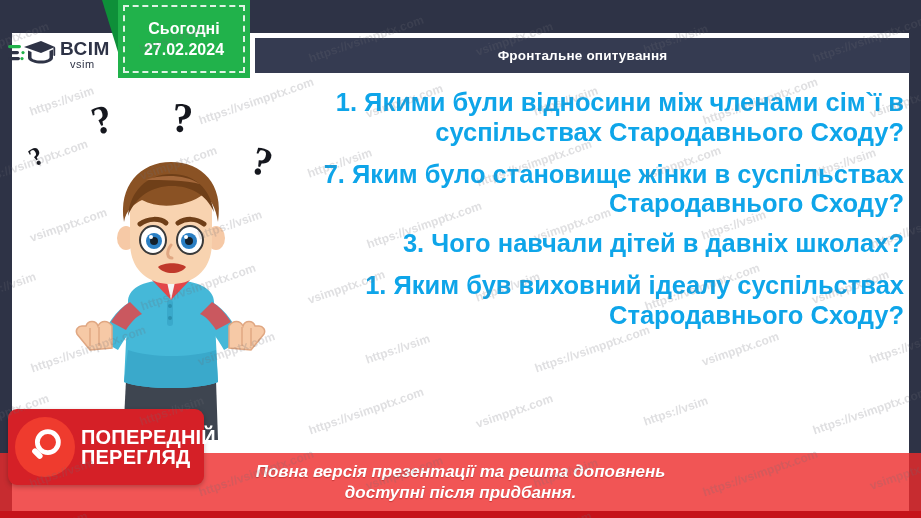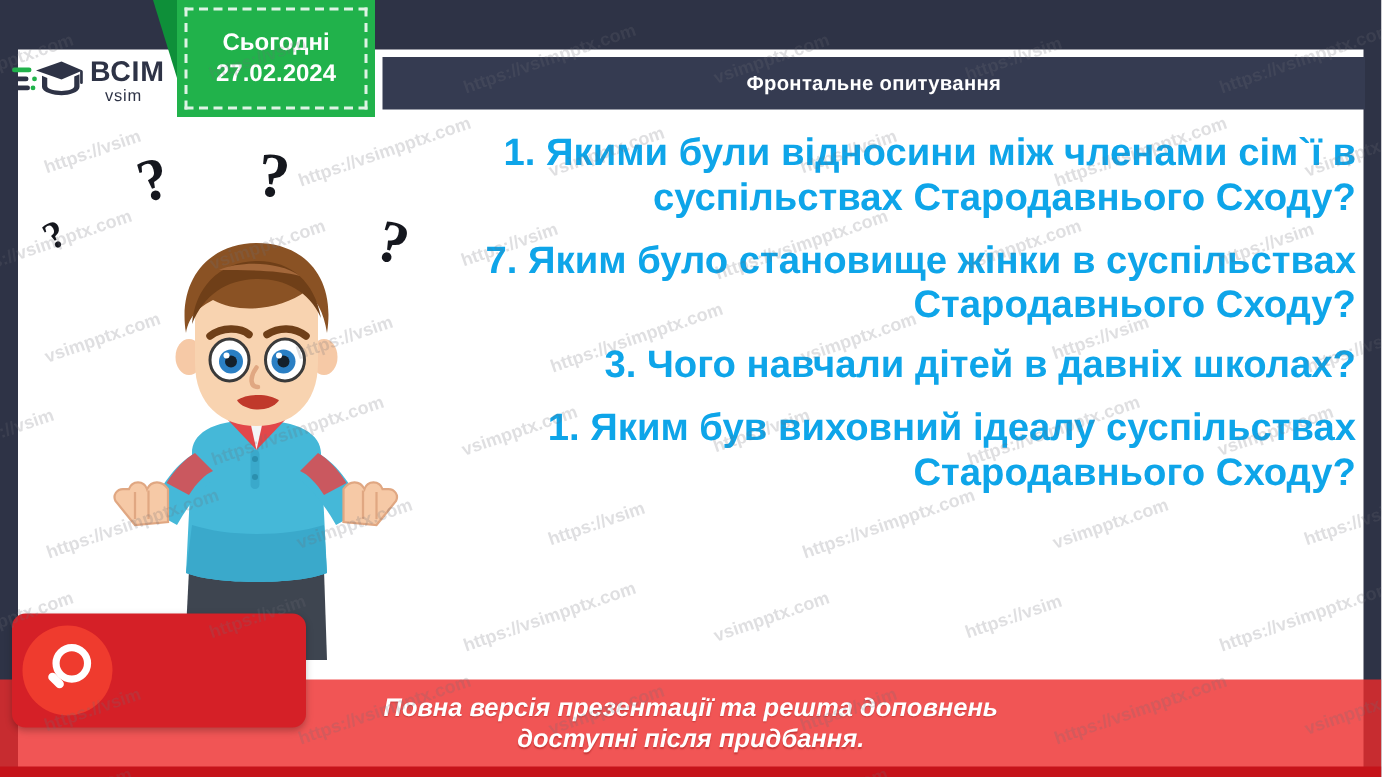--- a/index.html
+++ b/index.html
@@ -337,20 +337,24 @@
     <span class="line">Повна версія презентації та решта доповнень</span>
     <span class="line">доступні після придбання.</span>
   </div>
 
   <div class="preview-badge">
     <span class="badge-circle">
       <svg viewBox="0 0 44 44" width="42" height="42" aria-hidden="true">
         <circle cx="25" cy="17" r="11" fill="none" stroke="#ffffff" stroke-width="5"></circle>
         <rect x="7.5" y="26" width="13" height="6" rx="3" transform="rotate(45 14 29)" fill="#ffffff"></rect>
       </svg>
+    </span>
+    <span class="badge-text">
+      <span>ПОПЕРЕДНІЙ</span>
+      <span>ПЕРЕГЛЯД</span>
     </span>
   </div>
 
   <div class="watermarks">
       <span class="wm" style="left: -88.0645px; top: -30px;">https://vsimpptx.com</span>
       <span class="wm" style="left: 415.935px; top: -30px;">https://vsimpptx.com</span>
       <span class="wm" style="left: 919.935px; top: -30px;">https://vsimpptx.com</span>
       <span class="wm" style="left: -30.0645px; top: 32px;">vsimpptx.com</span>
       <span class="wm" style="left: 137.935px; top: 32px;">https://vsim</span>
       <span class="wm" style="left: 305.935px; top: 32px;">https://vsimpptx.com</span>

